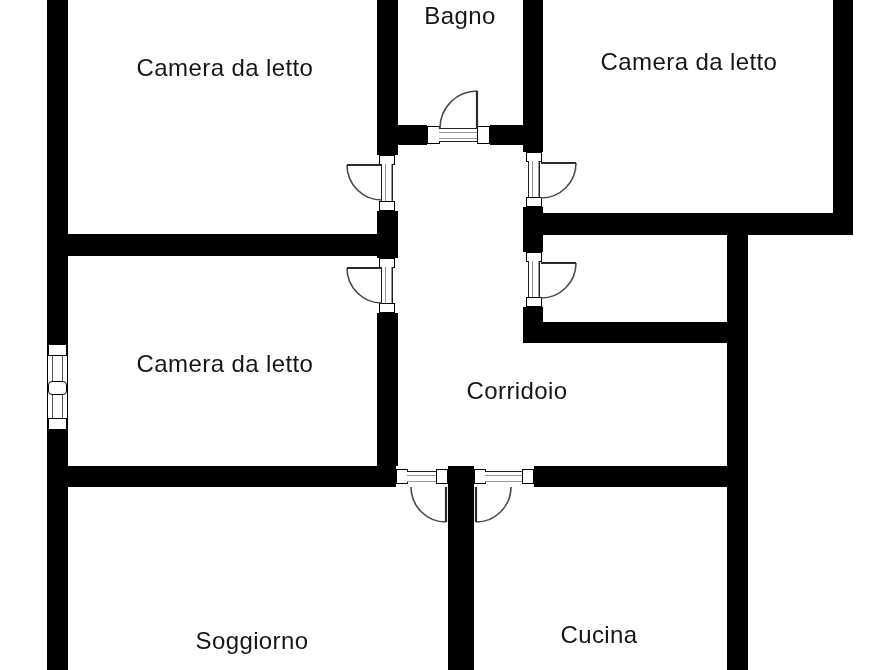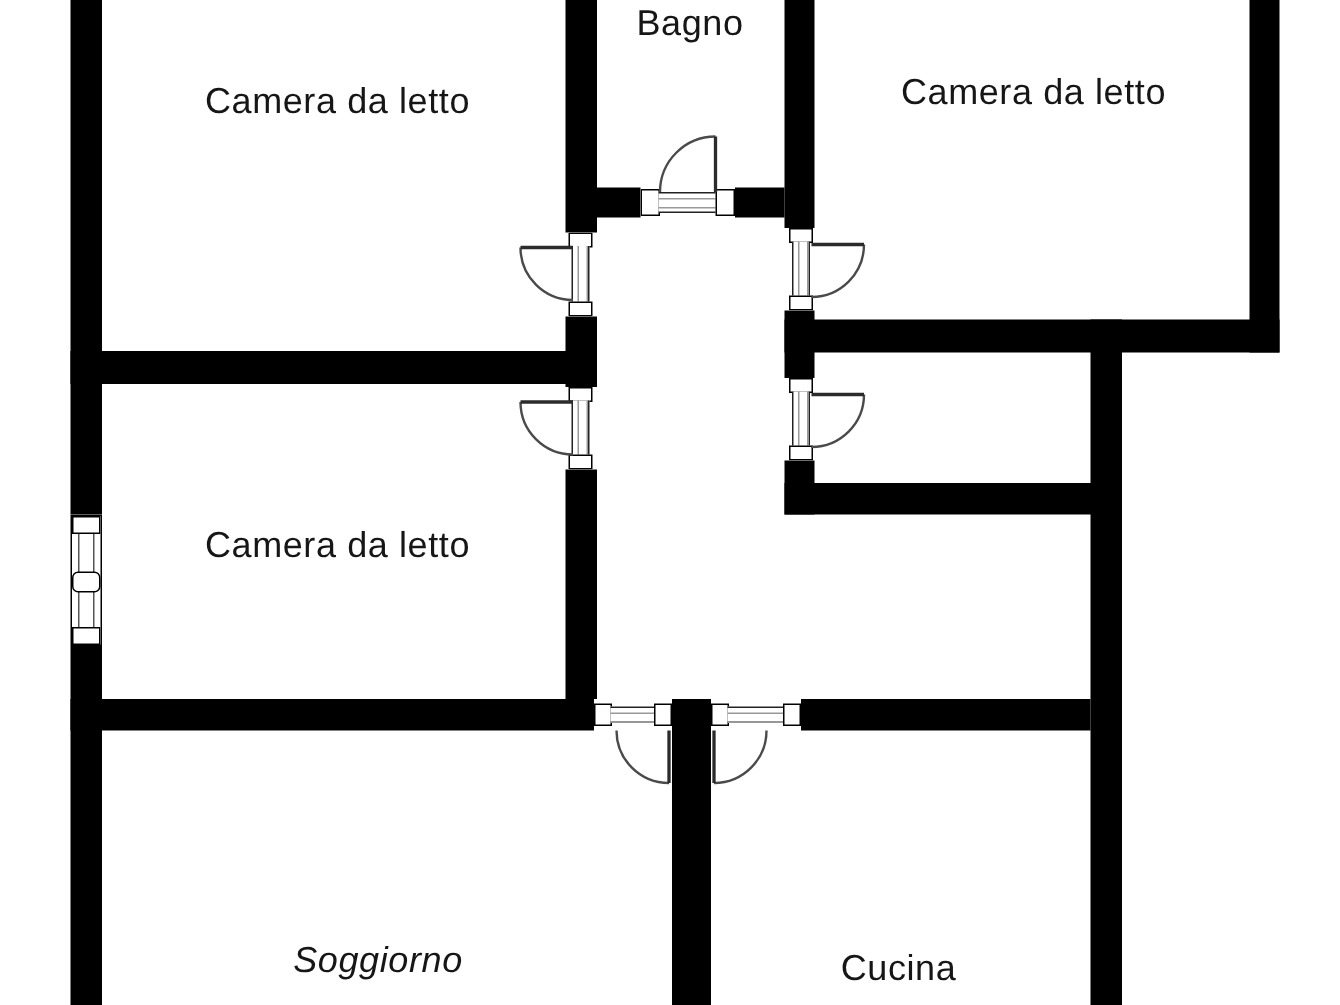--- a/index.html
+++ b/index.html
@@ -118,16 +118,17 @@
       <path d="M 541 263 L 576 263"></path>
       <path d="M 446 487 L 446 522"></path>
       <path d="M 476 487 L 476 522"></path>
     </g>
   </svg>
 
   <div class="label" style="left:460px;top:16px;">Bagno</div>
   <div class="label" style="left:225px;top:68px;">Camera da letto</div>
   <div class="label" style="left:689px;top:62px;">Camera da letto</div>
   <div class="label" style="left:225px;top:364px;">Camera da letto</div>
-  <div class="label" style="left:252px;top:641px;font-style:italic;">Soggiorno</div>
-  <div class="label" style="left:599px;top:635px;margin-top:11px;">Cucina</div>
+  <div class="label" style="left:517px;top:391px;">Corridoio</div>
+  <div class="label" style="left:252px;top:641px;">Soggiorno</div>
+  <div class="label" style="left:599px;top:635px;">Cucina</div>
 
 </div>
 
 </body></html>

